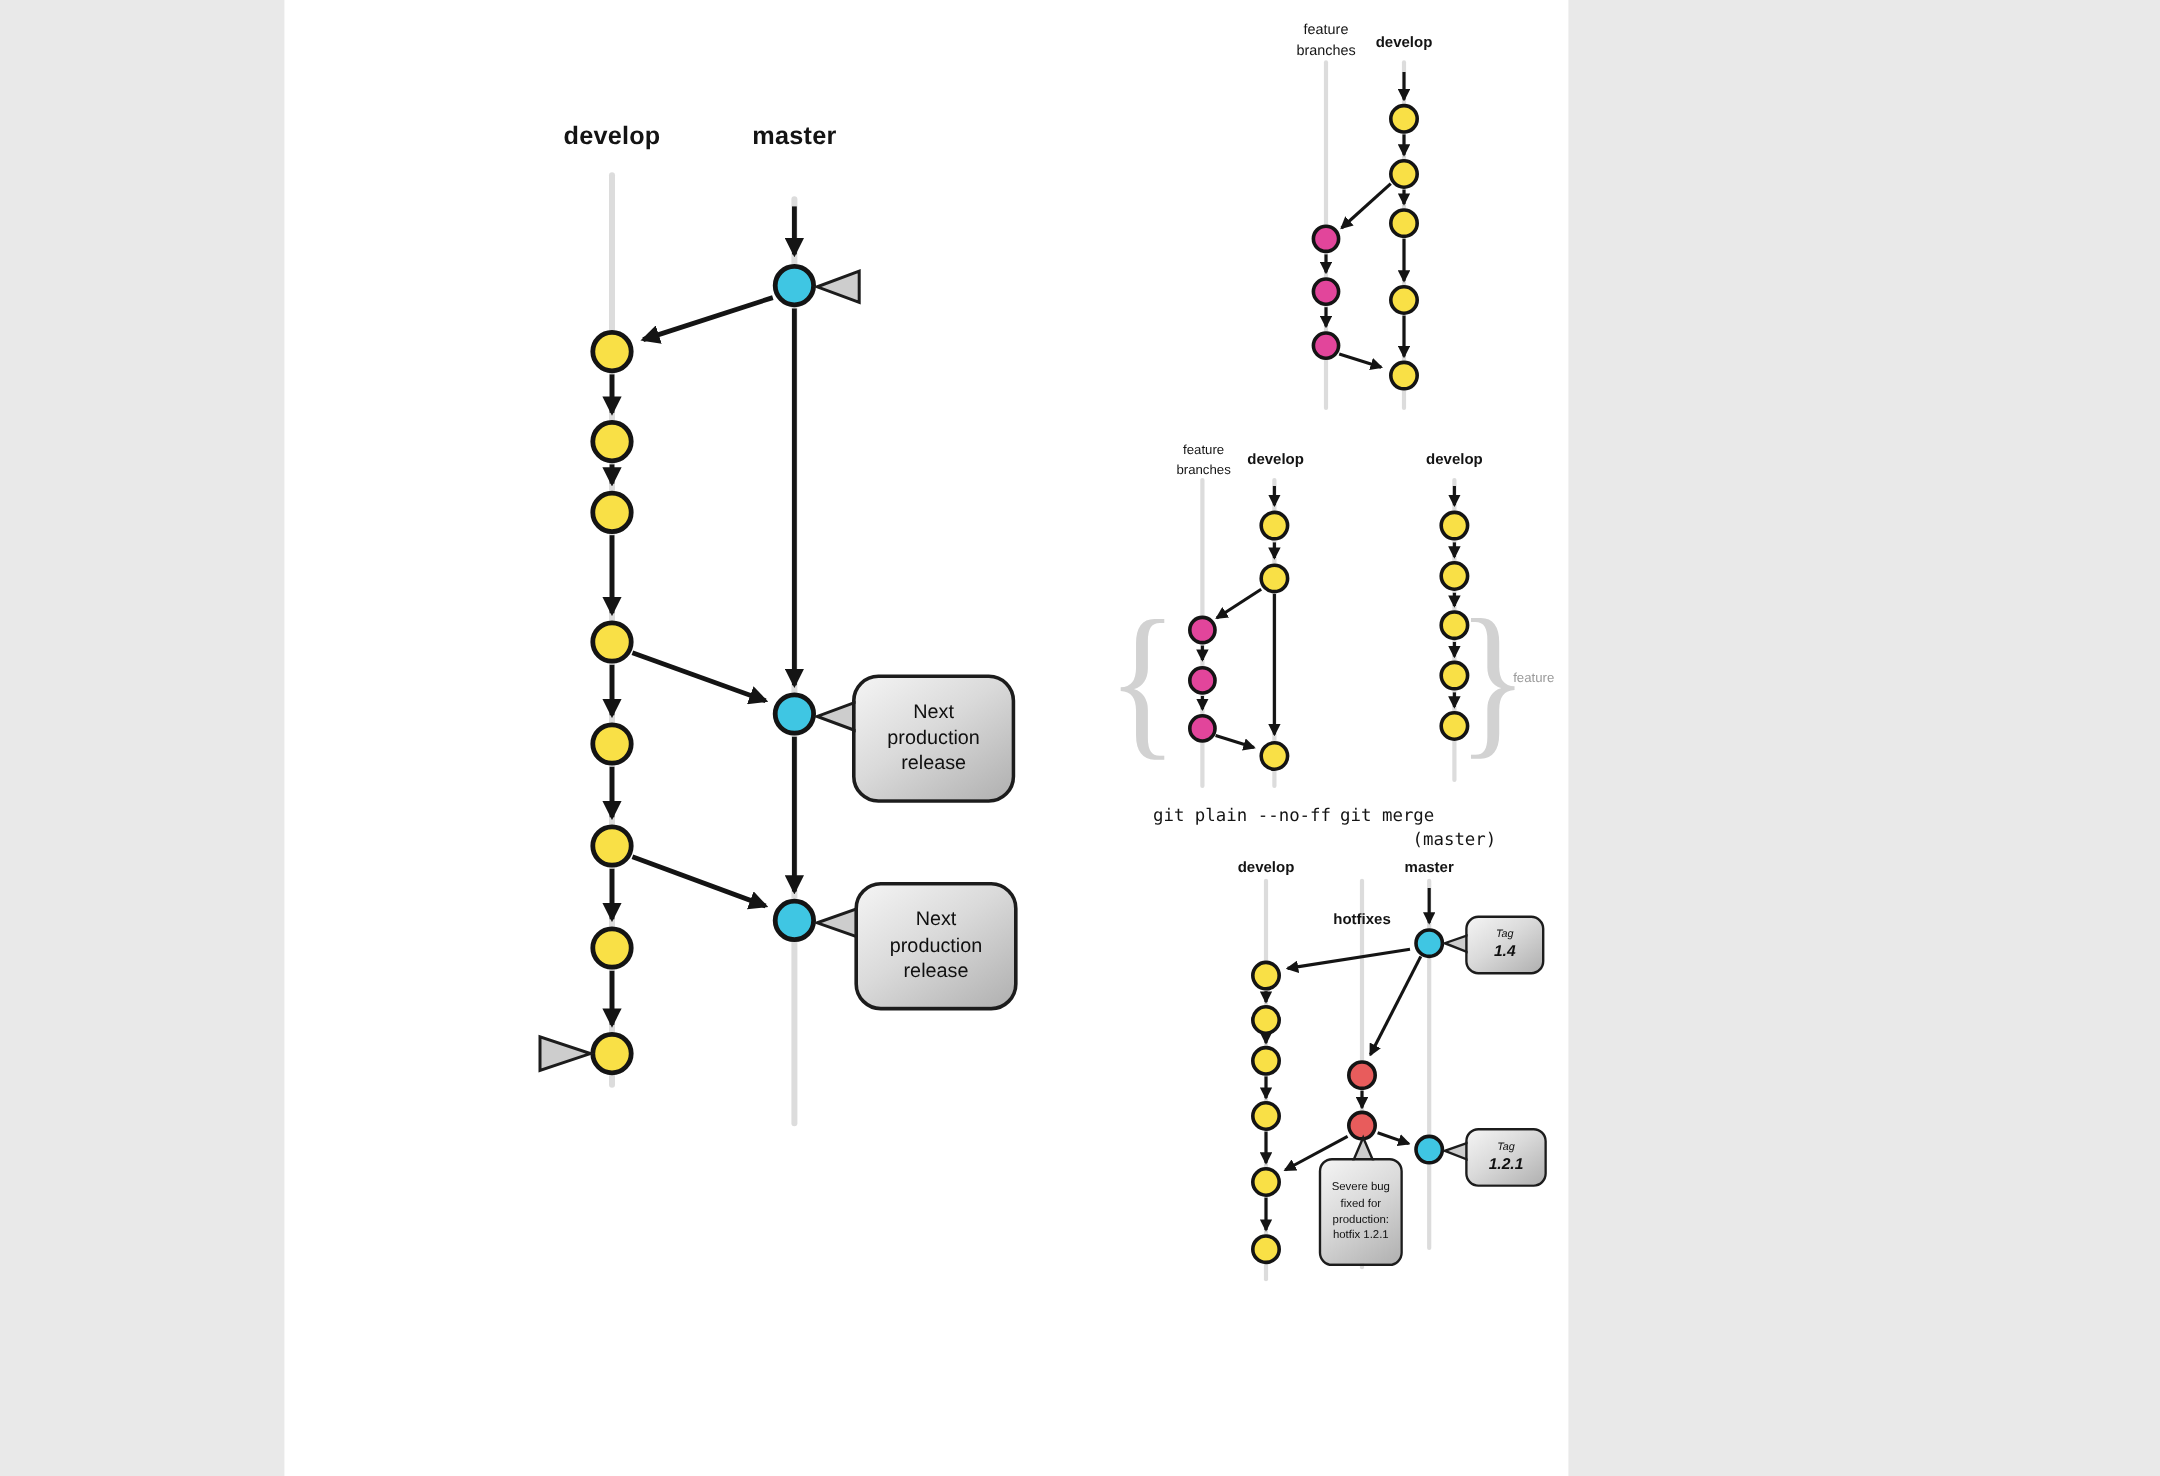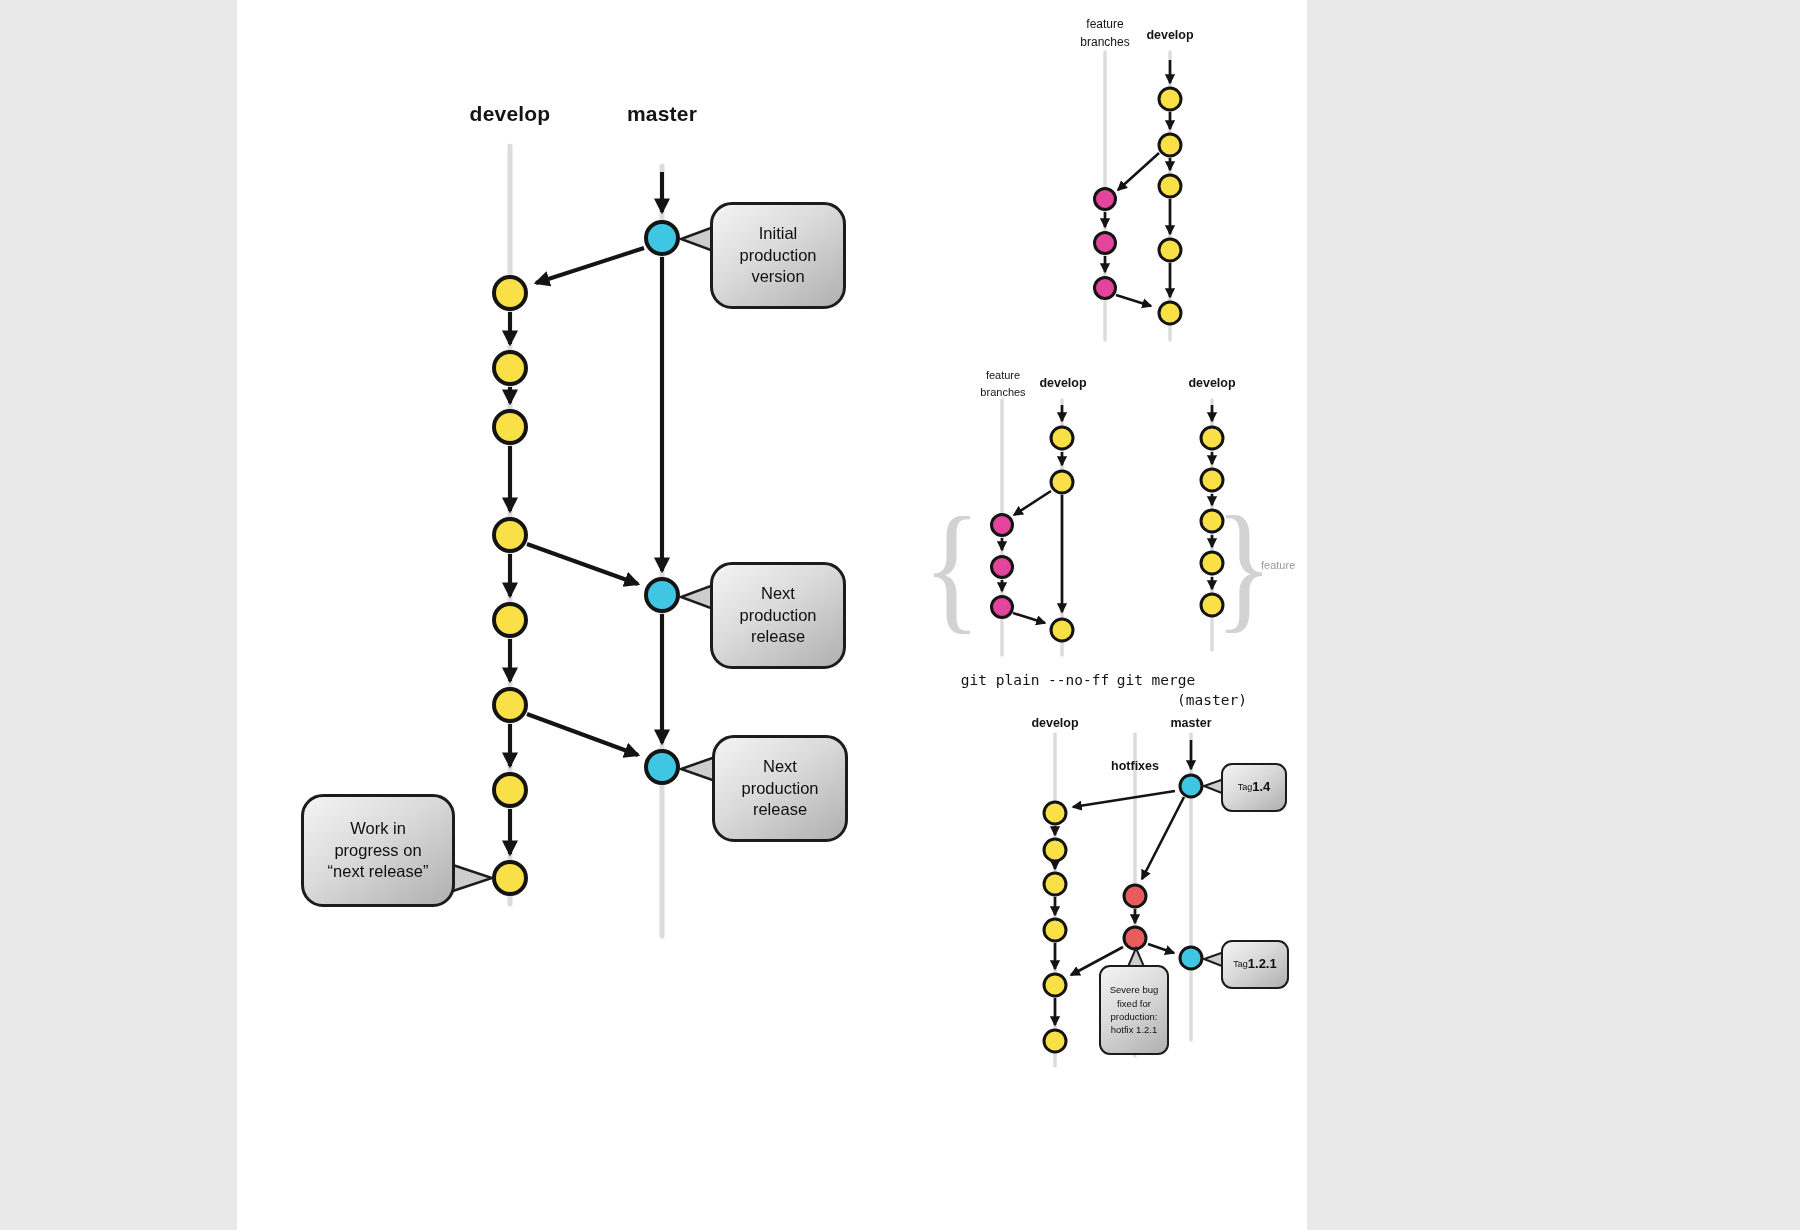--- a/index.html
+++ b/index.html
@@ -24,21 +24,21 @@
 
   .branch-label{position:absolute;text-align:center;font-weight:700;color:#141414;}
   .lg{font-size:21px;letter-spacing:.2px;}
   .sm{font-size:12.5px;}
   .light{font-weight:400;font-size:12px;line-height:1.5;}
   .gray-label{position:absolute;font-size:11px;color:#9a9a9a;text-align:left;}
 
   .callout{position:absolute;display:flex;align-items:center;justify-content:center;text-align:center;
     background:linear-gradient(145deg,#f4f4f4 0%,#dadada 45%,#b0b0b0 100%);
     border:3px solid #1c1c1c;border-radius:22px;font-size:16.5px;line-height:1.32;color:#101010;box-sizing:border-box;}
-  .tag-callout{flex-direction:row;border-radius:11px;border-width:2px;line-height:1.3;}
+  .tag-callout{flex-direction:column;border-radius:11px;border-width:2px;line-height:1.3;font-style:italic;}
   .tag-word{font-size:9px;}
   .tag-value{font-size:13px;font-weight:700;}
   .bug-callout{border-radius:11px;border-width:2px;font-size:9.5px;line-height:1.4;padding:4px 5px;}
 
   .caption{position:absolute;text-align:center;font-family:"DejaVu Sans Mono",monospace;font-size:14.5px;color:#141414;}
   .brace{position:absolute;display:flex;align-items:center;justify-content:center;color:#d2d2d2;
     font-family:"Liberation Serif",serif;font-size:135px;line-height:1;transform:scale(.9,1.05);}
 </style>
 </head>
 <body>
@@ -178,24 +178,22 @@
         <polygon class="pointer pointer-sm" points="1227,778 1227,795 1204,786"></polygon>
         <polygon class="pointer pointer-sm" points="1227,951 1227,968 1204,959"></polygon>
         <polygon class="pointer pointer-sm" points="1127,969 1145,969 1136,948"></polygon>
       </g>
     </g>
   </svg>
 
   <div class="branch-label lg" style="left:438px;top:102px;width:144px;">develop</div>
   <div class="branch-label lg" style="left:590px;top:102px;width:144px;">master</div>
 
-  <div class="callout" style="left:710px;top:202px;width:136px;height:107px;padding:0 15px;">Initial production version</div>
   <div class="callout" style="left:710px;top:562px;width:136px;height:107px;padding:0 15px;">Next production release</div>
   <div class="callout" style="left:712px;top:735px;width:136px;height:107px;padding:0 15px;">Next production release</div>
-  <div class="callout" style="left:301px;top:794px;width:154px;height:113px;padding:0 23px;">Work in progress on “next release”</div>
 
   <div class="branch-label light" style="left:1067px;top:15px;width:76px;">feature branches</div>
   <div class="branch-label sm" style="left:1132px;top:28px;width:76px;">develop</div>
 
   <div class="branch-label light" style="left:965px;top:367px;width:76px;font-size:11px;">feature branches</div>
   <div class="branch-label sm" style="left:1025px;top:376px;width:76px;">develop</div>
   <div class="brace" style="left:922px;top:500px;width:60px;height:135px;">{</div>
   <div class="caption" style="left:943px;top:672px;width:184px;">git plain --no-ff</div>
 
   <div class="branch-label sm" style="left:1174px;top:376px;width:76px;">develop</div>

